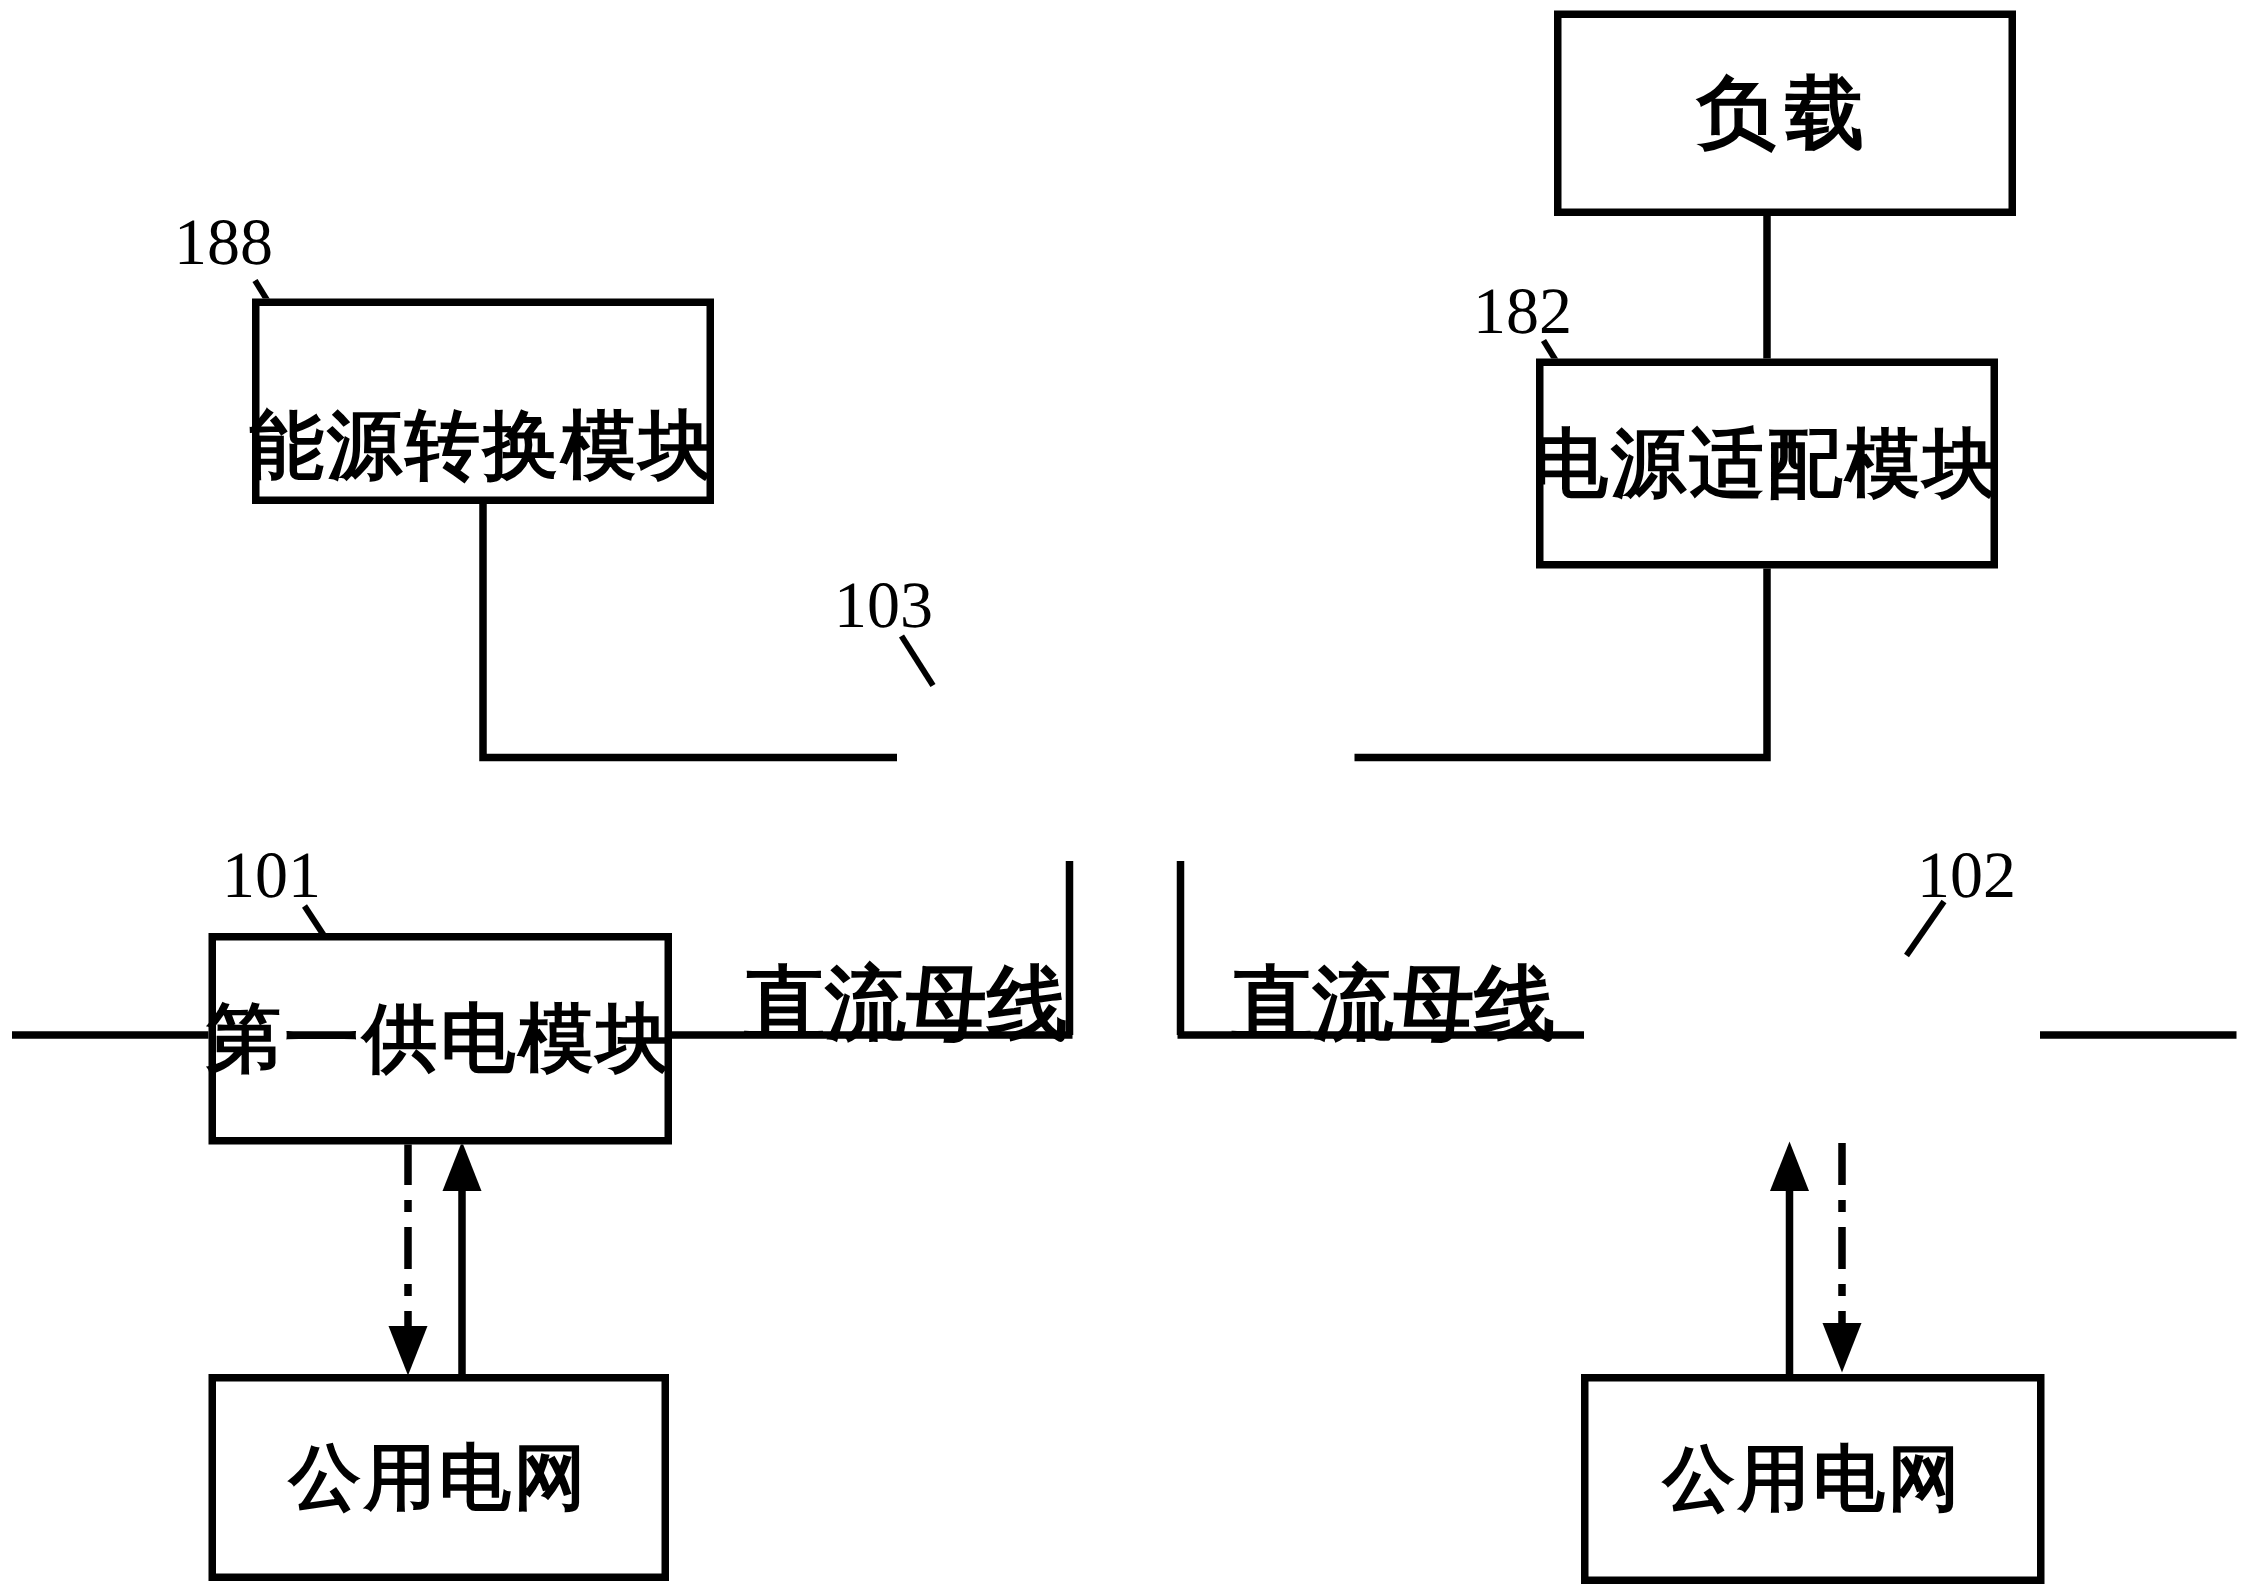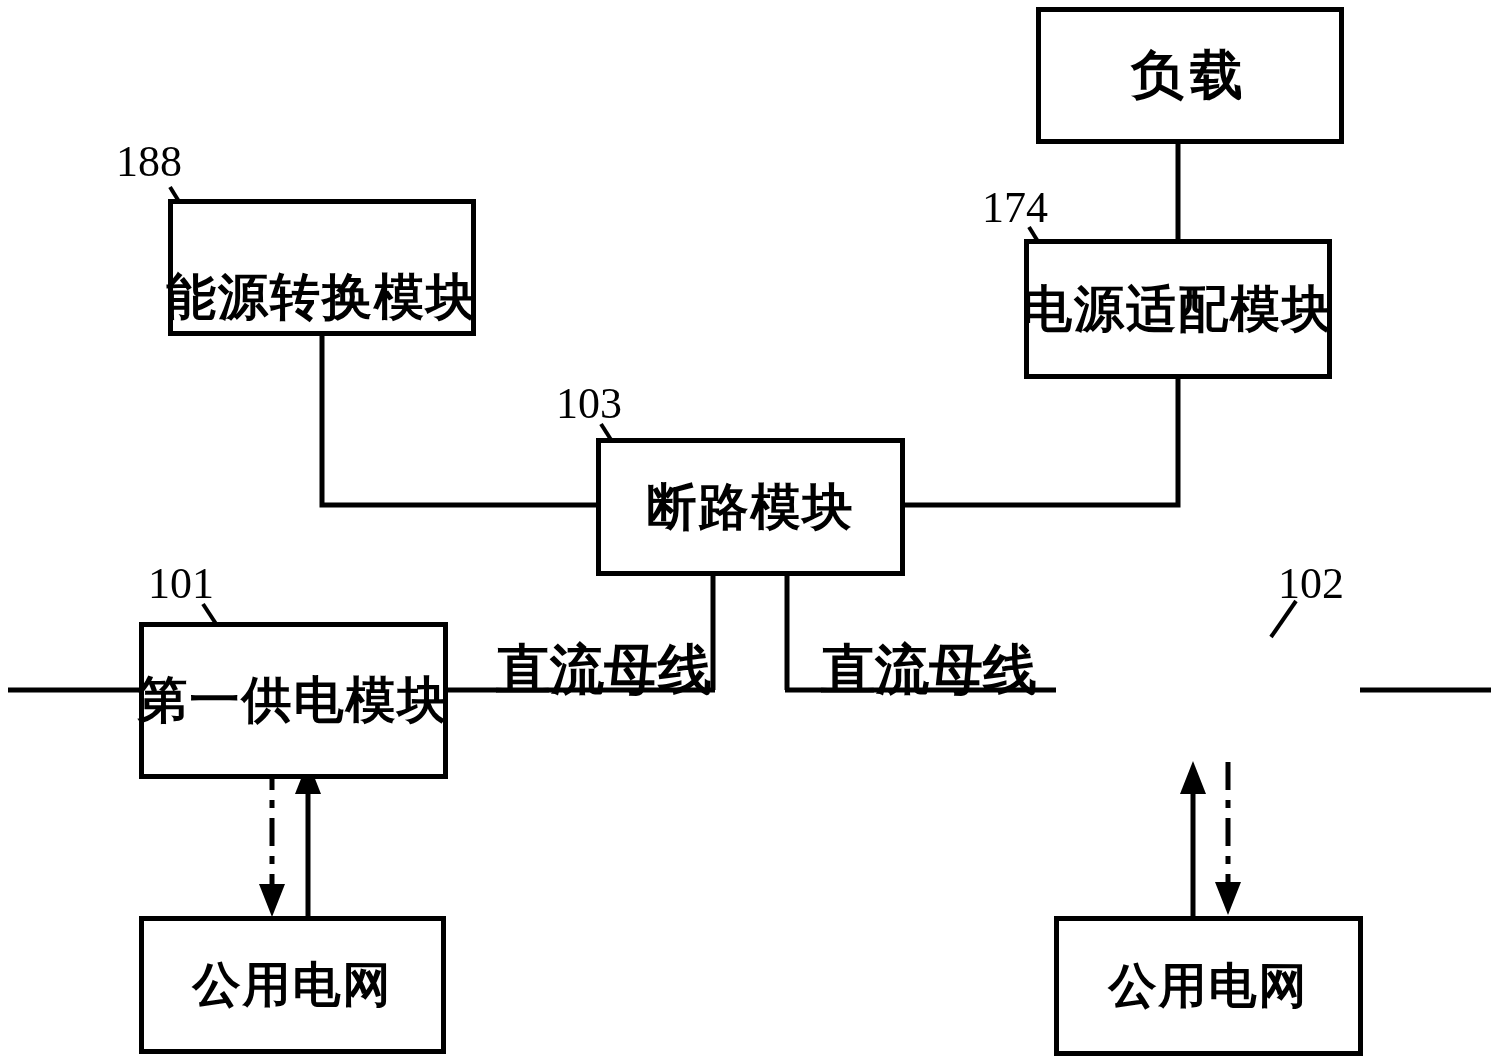--- a/index.html
+++ b/index.html
@@ -31,21 +31,21 @@
     justify-content: center;
     font-weight: bold;
     font-size: 50px;
     letter-spacing: 2px;
     white-space: nowrap;
   }
   .box-load    { left:1024px; top:7px;   width:308px; height:137px; font-size:53px; letter-spacing:6px;margin-left:12px; }
   .box-adapter { left:1024px; top:239px; width:308px; height:140px;justify-content:center; }
   .box-energy  { left:168px;  top:199px; width:308px; height:137px;align-items:flex-end; }
   .box-breaker { left:596px;  top:438px; width:309px; height:138px; }
-  .box-supply1 { left:139px;  top:622px; width:309px; height:157px; }
+  .box-supply1 { left:139px;  top:622px; width:309px; height:141px; }
   .box-supply2 { left:1054px; top:622px; width:309px; height:141px; }
   .box-grid1   { left:139px;  top:916px; width:307px; height:138px; font-size:48px; }
   .box-grid2   { left:1054px; top:916px; width:309px; height:140px; font-size:48px; }
   .ref {
     position: absolute;
     font-family: "Liberation Serif", "DejaVu Serif", serif;
     font-size: 44px;
     font-weight: 400;
     line-height: 1;
     white-space: nowrap;
@@ -113,39 +113,36 @@
   </div>
 
   <div class="box box-adapter">
     <span>电源适配模块</span>
   </div>
 
   <div class="box box-energy">
     <span>能源转换模块</span>
   </div>
 
-  <div class="box box-breaker">
-    <span>断路模块</span>
-  </div>
 
   <div class="box box-supply1">
     <span>第一供电模块</span>
   </div>
 
 
   <div class="box box-grid1">
     <span>公用电网</span>
   </div>
 
   <div class="box box-grid2">
     <span>公用电网</span>
   </div>
 
   <div class="ref ref-105">188</div>
   <div class="ref ref-103">103</div>
-  <div class="ref ref-104">174</div>
+  <div class="ref ref-104">182</div>
   <div class="ref ref-101">101</div>
   <div class="ref ref-102">102</div>
 
   <div class="buslabel buslabel-left">直流母线</div>
   <div class="buslabel buslabel-right">直流母线</div>
 
 </div>
 
 </body></html>

